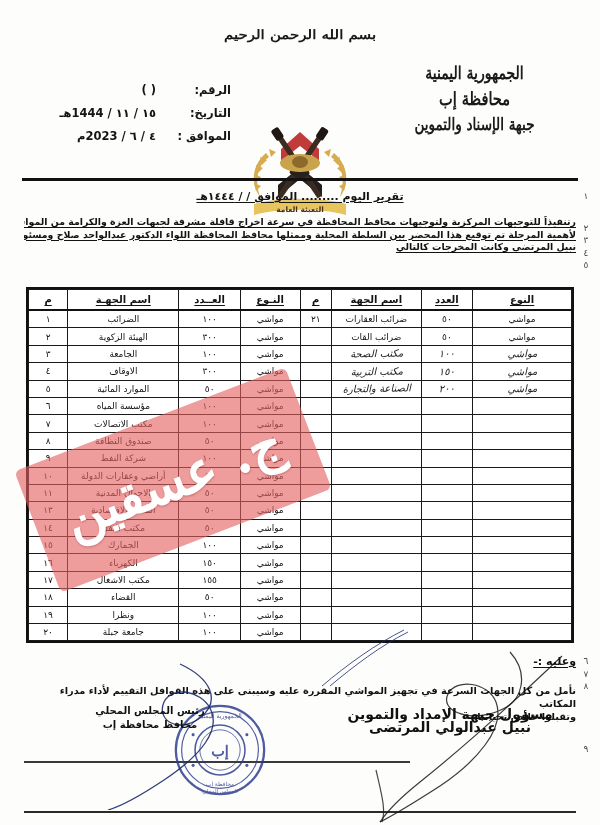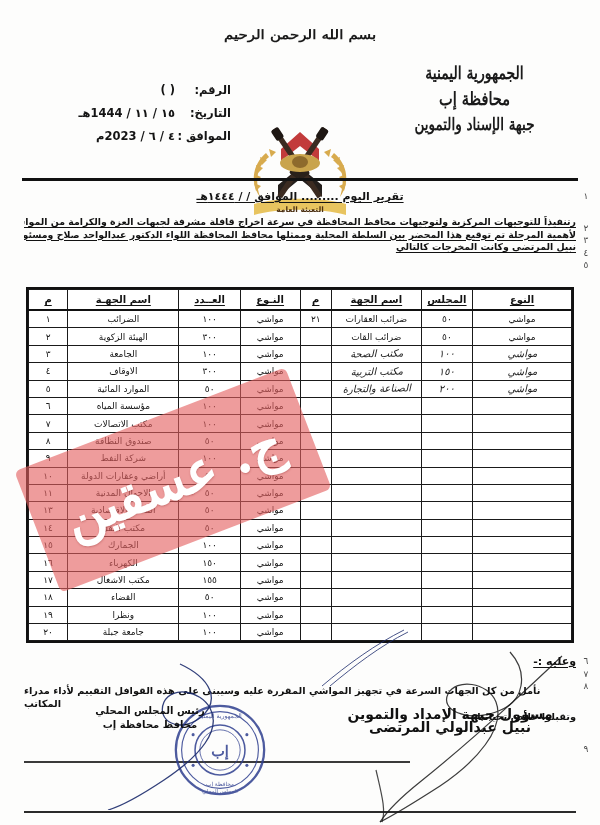--- a/index.html
+++ b/index.html
@@ -51,21 +51,21 @@
     position:absolute;top:28px;left:16px;width:215px;
     font-family:"DejaVu Sans","Liberation Sans",sans-serif;
     font-weight:700;font-size:11.5px;
     color:#141414;
     direction:rtl;
   }
   .hdr-left .row{
     display:flex;justify-content:flex-start;align-items:baseline;
     margin-bottom:9px;white-space:nowrap;
   }
-  .hdr-left .lbl{min-width:56px;}
+  .hdr-left .lbl{min-width:56px;padding-left:19px;}
   .hdr-left .val{font-weight:700;}
 
   
   .emblem{
     position:absolute;top:52px;left:50%;transform:translateX(-50%);
     width:128px;height:118px;
   }
 
   
   .rule{
@@ -189,21 +189,21 @@
   .footer{
     position:absolute;top:655px;right:24px;left:24px;
     direction:rtl;color:#111;
   }
   .f-alaih{
     font-size:11px;font-weight:700;
     text-decoration:underline;text-underline-offset:2px;
     margin-bottom:4px;
   }
   .f-line1{
-    font-size:9.8px;font-weight:700;text-align:left;
+    font-size:9.8px;font-weight:700;text-align:right;
     line-height:13px;
     margin-top:16px;
   }
   .f-line2{
     font-size:9.8px;font-weight:700;text-align:right;
     line-height:13px;
   }
 
   .sig-left{
     position:absolute;top:704px;left:0;width:300px;
@@ -345,21 +345,21 @@
           <col class="c-name2">
           <col class="c-m2">
         <col class="c-type">
           <col class="c-num">
           <col class="c-name">
           <col class="c-m">
       </colgroup>
       <thead>
         <tr>
           <th><span>النوع</span></th>
-          <th><span>المجلس</span></th>
+          <th><span>العدد</span></th>
           <th><span>اسم الجهة</span></th>
           <th><span>م</span></th>
           <th><span>النـوع</span></th>
           <th><span>العــدد</span></th>
           <th><span>اسم الجهـة</span></th>
           <th><span>م</span></th>
         </tr>
       </thead>
       <tbody id="tbody">
           <tr>

